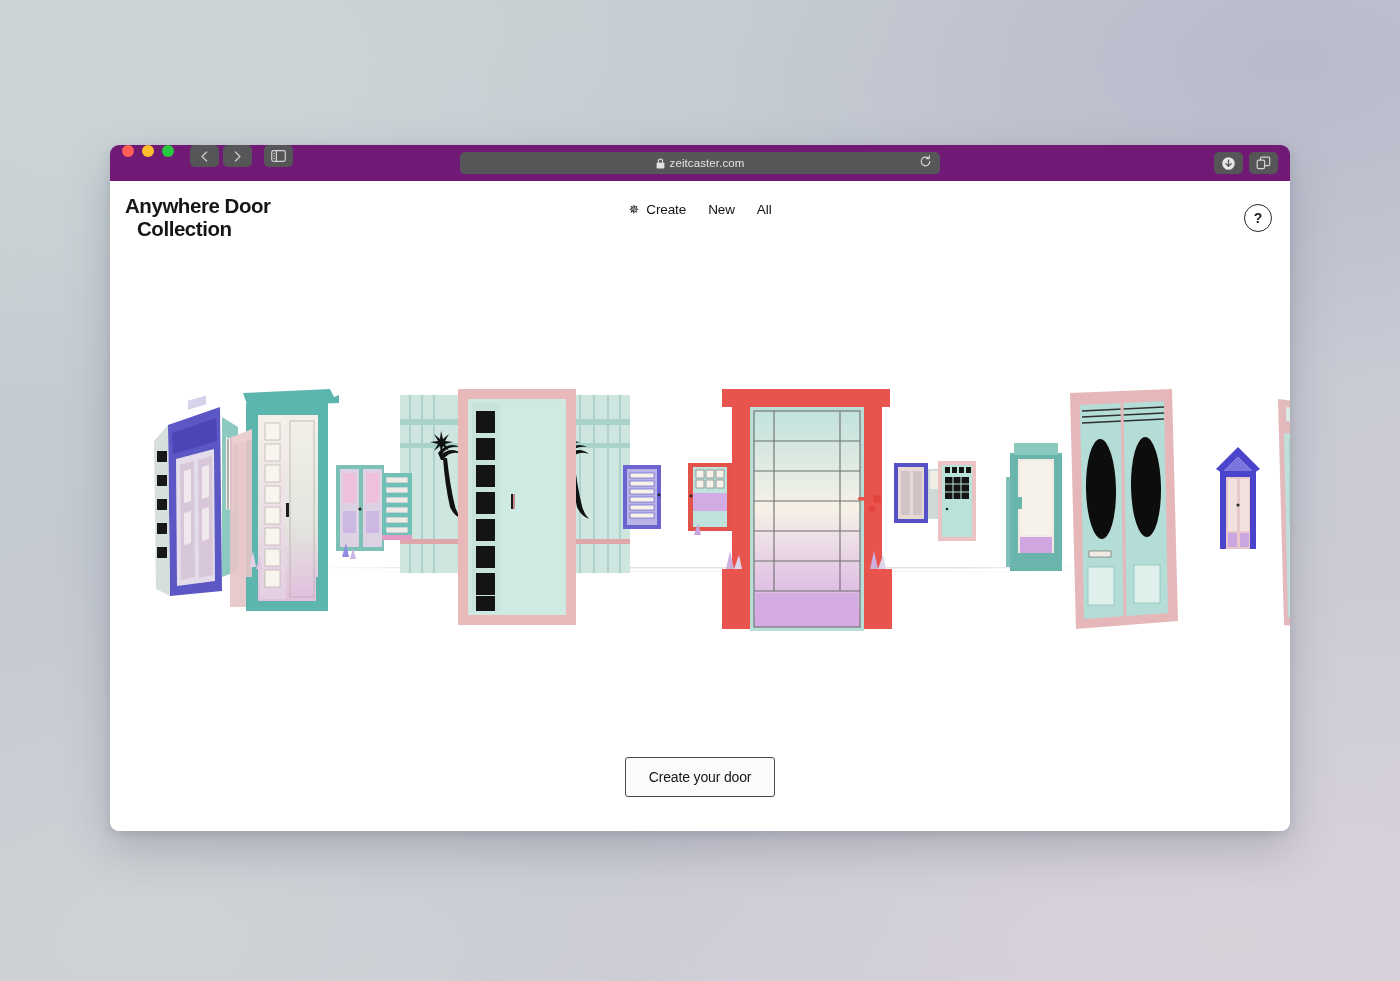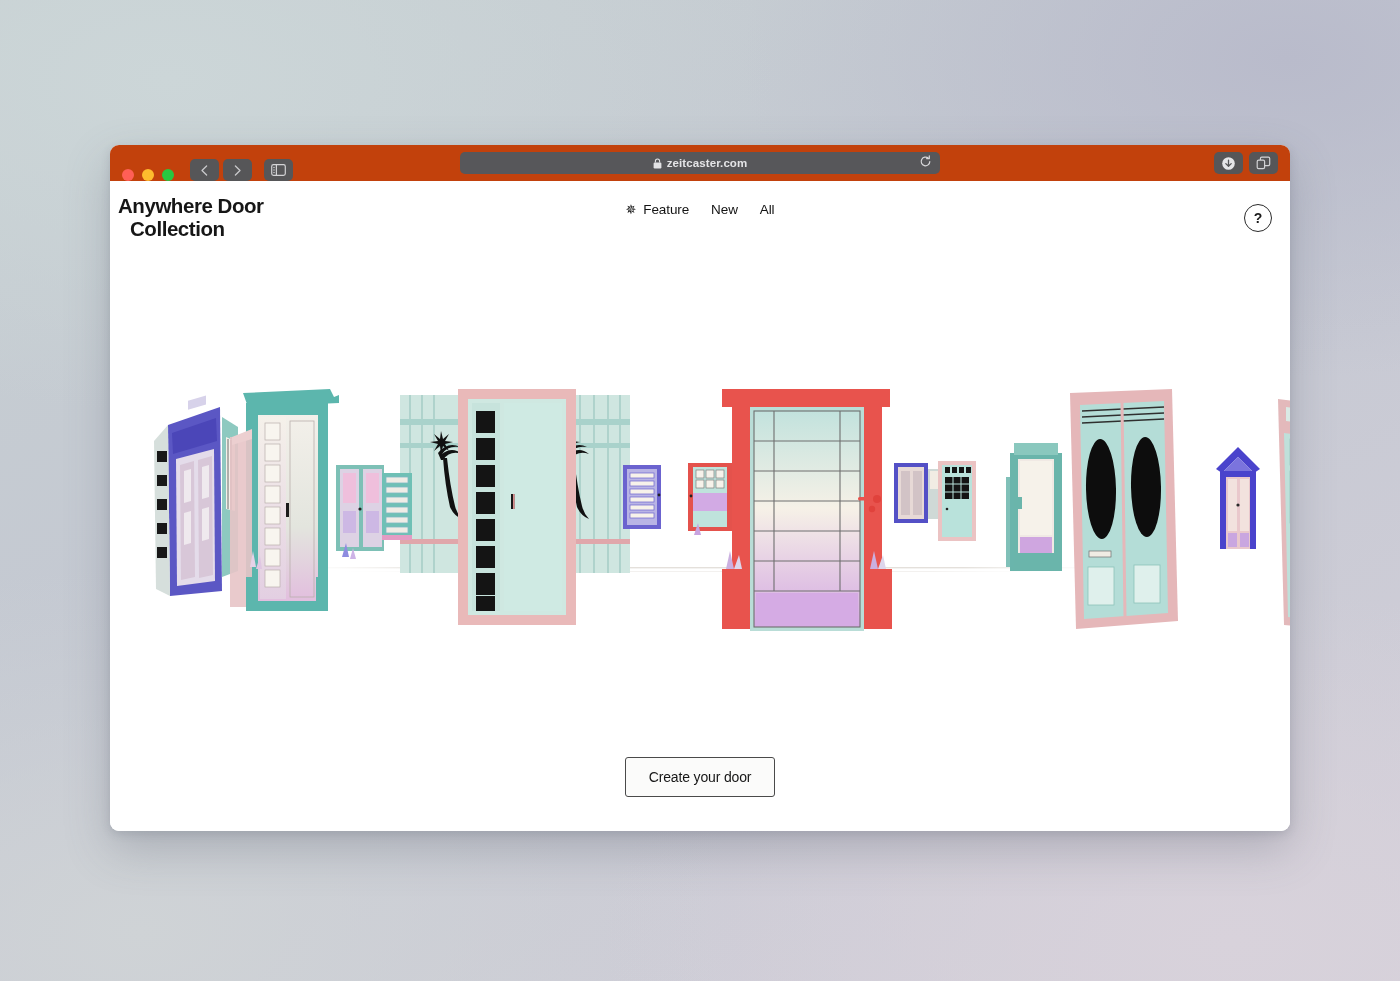--- a/index.html
+++ b/index.html
@@ -29,26 +29,25 @@
     width: 1180px;
     height: 686px;
     border-radius: 9px;
     overflow: hidden;
     box-shadow: 0 18px 45px rgba(90,95,110,.30), 0 3px 10px rgba(80,85,100,.18);
     background: #fff;
   }
 
   .titlebar {
     height: 36px;
-    background: #c2410c;
+    background: #701a75;
     display: flex;
-    align-items: flex-end;
+    align-items: flex-start;
     padding: 0 12px;
     position: relative;
-    font-weight: bold;
   }
 
   .traffic { display: flex; gap: 8px; align-items: center; }
   .dot { width: 12px; height: 12px; border-radius: 50%; }
   .dot.red { background: #ff5f57; }
   .dot.yellow { background: #febc2e; }
   .dot.green { background: #28c840; }
 
   .nav-group { display: flex; gap: 4px; margin-left: 16px; }
   .chrome-btn {
@@ -100,21 +99,21 @@
   }
 
   .site-header {
     position: relative;
     height: 86px;
     padding: 0 28px;
   }
 
   .brand {
     position: absolute;
-    left: 8px;
+    left: 15px;
     top: 14px;
     font-size: 20.5px;
     font-weight: bold;
     line-height: 1.12;
     letter-spacing: -0.45px;
     color: #161616;
   }
   .brand-line2 { display: block; margin-left: 12px; }
 
   .main-nav {
@@ -247,21 +246,21 @@
     <div class="site-header">
 
       <div class="brand">
         <span>Anywhere Door</span>
         <span class="brand-line2">Collection</span>
       </div>
 
       <nav class="main-nav">
         <span class="nav-item nav-feature">
           <span class="sparkle-icon">✵</span>
-          <span>Feature</span>
+          <span>Create</span>
         </span>
         <span class="nav-item">New</span>
         <span class="nav-item">All</span>
       </nav>
 
       <div class="help-btn">?</div>
     </div>
 
     <div class="gallery">
       <svg width="1180" height="300" viewBox="0 0 1180 300" style="position:absolute;left:0;top:0;">

